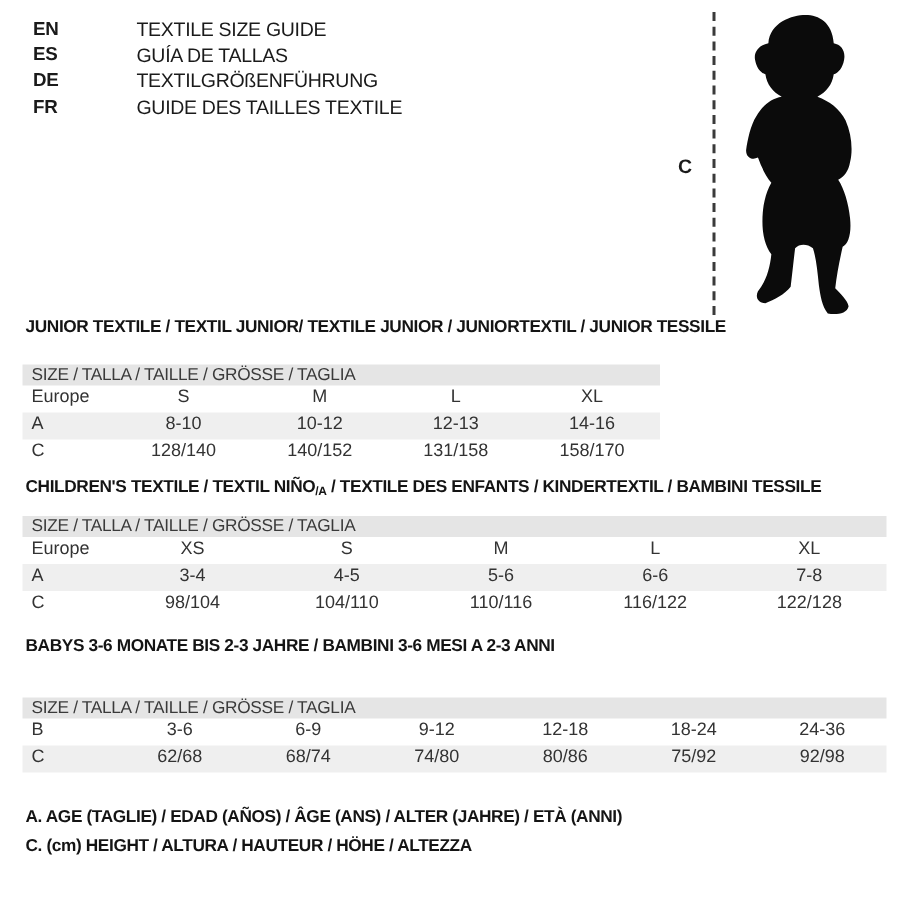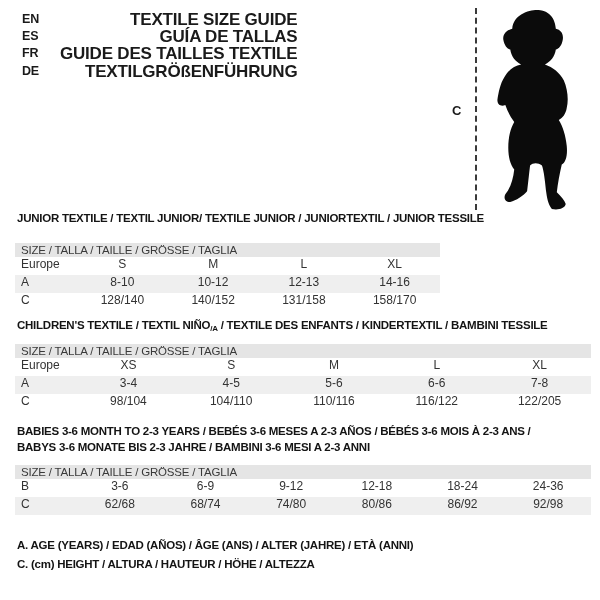--- a/index.html
+++ b/index.html
@@ -6,23 +6,23 @@
   body{
     width:600px;height:600px;position:relative;overflow:hidden;
     background:#ffffff;
     font-family:"Liberation Sans", sans-serif;
     color:#1a1a1a;
   }
   .abs{position:absolute;}
 
   
   .lang-block{left:22px;top:11px;}
-  .lang-row{display:flex;line-height:17.2px;justify-content:space-between;}
+  .lang-row{display:flex;line-height:17.2px;}
   .lang-code{width:38px;font-size:12.5px;font-weight:bold;letter-spacing:-0.2px;}
-  .lang-label{font-size:17px;font-weight:bold;letter-spacing:-0.2px;white-space:nowrap;}
+  .lang-label{font-size:13px;font-weight:normal;letter-spacing:-0.2px;white-space:nowrap;margin-left:31px;}
 
   
   .measure-line{left:475px;top:8px;height:202px;width:0;border-left:2px dashed #3a3a3a;}
   .measure-label{left:452px;top:103px;font-size:13px;font-weight:bold;}
   .baby-wrap{left:483px;top:5px;width:110px;height:208px;}
 
   
   .sec-title{font-size:11.5px;font-weight:bold;color:#141414;letter-spacing:-0.25px;white-space:nowrap;}
   .sec-title .subtxt{font-size:8px;vertical-align:-2px;font-weight:bold;}
   #t1-title{left:17px;top:212px;}
@@ -54,26 +54,26 @@
 <div class="abs lang-block">
   <div class="lang-row">
     <span class="lang-code">EN</span>
     <span class="lang-label">TEXTILE SIZE GUIDE</span>
   </div>
   <div class="lang-row">
     <span class="lang-code">ES</span>
     <span class="lang-label">GUÍA DE TALLAS</span>
   </div>
   <div class="lang-row">
+    <span class="lang-code">DE</span>
+    <span class="lang-label">TEXTILGRÖßENFÜHRUNG</span>
+  </div>
+  <div class="lang-row">
     <span class="lang-code">FR</span>
     <span class="lang-label">GUIDE DES TAILLES TEXTILE</span>
-  </div>
-  <div class="lang-row">
-    <span class="lang-code">DE</span>
-    <span class="lang-label">TEXTILGRÖßENFÜHRUNG</span>
   </div>
 </div>
 
 <span class="abs measure-label">C</span>
 <div class="abs measure-line"></div>
 <div class="abs baby-wrap">
   <svg width="110" height="208" viewBox="0 0 110 210" xmlns="http://www.w3.org/2000/svg" aria-hidden="true">
     <path fill="#0b0b0b" d="M54,5
       C63,5 72,10 73,24
       C78,25 81,29 80,35
@@ -151,46 +151,45 @@
     <span class="cell">5-6</span>
     <span class="cell">6-6</span>
     <span class="cell">7-8</span>
   </div>
   <div class="t-row">
     <span class="row-label">C</span>
     <span class="cell">98/104</span>
     <span class="cell">104/110</span>
     <span class="cell">110/116</span>
     <span class="cell">116/122</span>
-    <span class="cell">122/205</span>
+    <span class="cell">122/128</span>
   </div>
 </div>
 
 <div class="abs sec-title" id="t3-title">
-  <div>BABIES 3-6 MONTH TO 2-3 YEARS / BEBÉS 3-6 MESES A 2-3 AÑOS / BÉBÉS 3-6 MOIS À 2-3 ANS /</div>
   <div>BABYS 3-6 MONATE BIS 2-3 JAHRE / BAMBINI 3-6 MESI A 2-3 ANNI</div>
 </div>
 <div class="abs size-table" id="t3">
   <div class="sz-head">SIZE / TALLA / TAILLE / GRÖSSE / TAGLIA</div>
   <div class="t-row">
     <span class="row-label">B</span>
     <span class="cell">3-6</span>
     <span class="cell">6-9</span>
     <span class="cell">9-12</span>
     <span class="cell">12-18</span>
     <span class="cell">18-24</span>
     <span class="cell">24-36</span>
   </div>
   <div class="t-row alt">
     <span class="row-label">C</span>
     <span class="cell">62/68</span>
     <span class="cell">68/74</span>
     <span class="cell">74/80</span>
     <span class="cell">80/86</span>
-    <span class="cell">86/92</span>
+    <span class="cell">75/92</span>
     <span class="cell">92/98</span>
   </div>
 </div>
 
 <div class="abs notes">
-  <div class="note">A. AGE (YEARS) / EDAD (AÑOS) / ÂGE (ANS) / ALTER (JAHRE) / ETÀ (ANNI)</div>
+  <div class="note">A. AGE (TAGLIE) / EDAD (AÑOS) / ÂGE (ANS) / ALTER (JAHRE) / ETÀ (ANNI)</div>
   <div class="note">C. (cm) HEIGHT / ALTURA / HAUTEUR / HÖHE / ALTEZZA</div>
 </div>
 
 </body></html>

